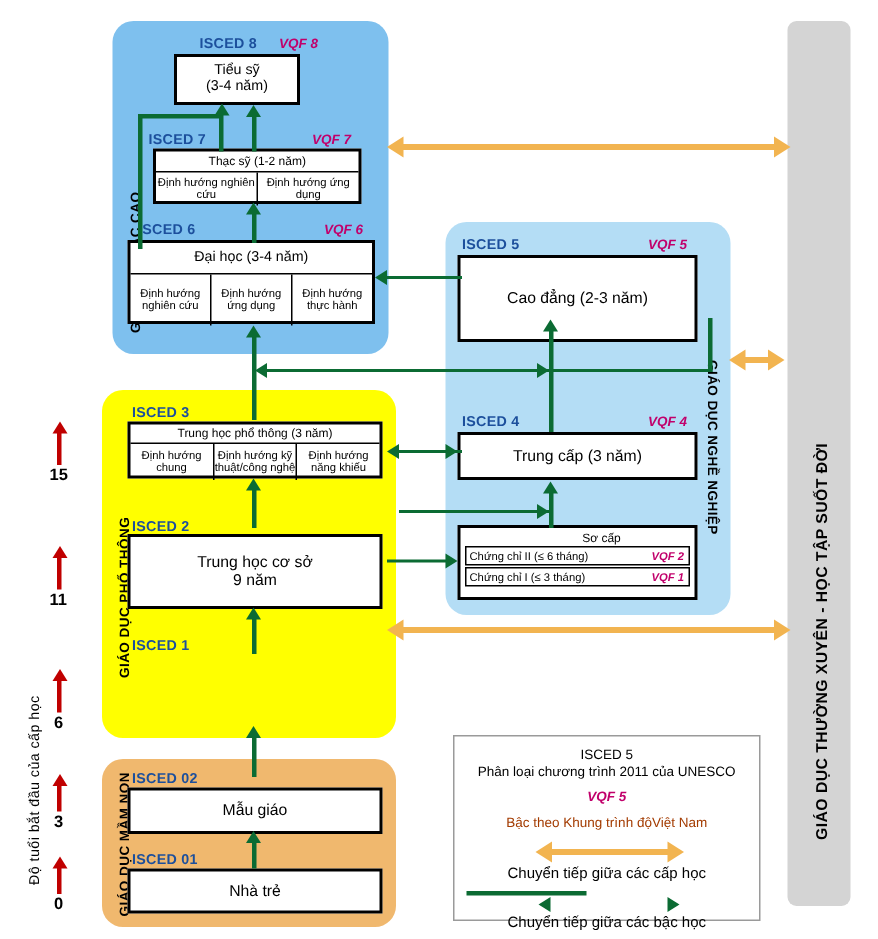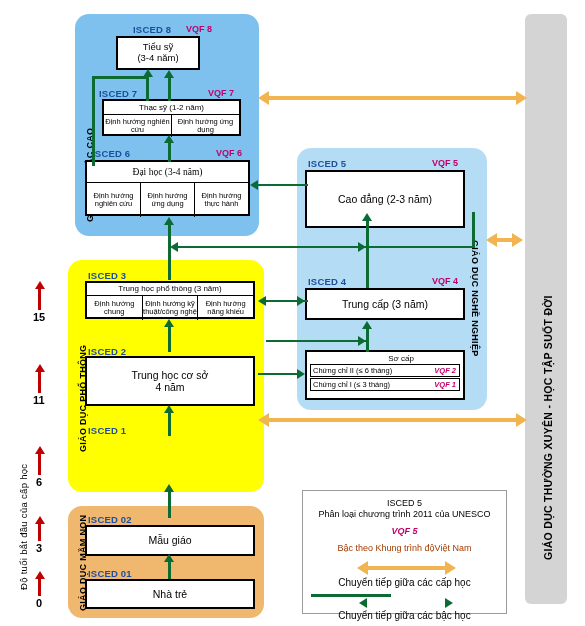--- a/index.html
+++ b/index.html
@@ -18,21 +18,21 @@
   
   .box{background:#ffffff;border:2px solid #000;box-sizing:border-box;}
 
   .ctr{display:flex;align-items:center;justify-content:center;text-align:center;
        line-height:1.15;color:#000;}
 
   
   .isced{position:absolute;color:#1c4f9c;font-size:9.5px;font-weight:bold;
          letter-spacing:.2px;white-space:nowrap;}
   .vqf{position:absolute;color:#c1006b;font-size:9px;font-weight:bold;
-       white-space:nowrap;text-align:center;}
+       font-style:italic;white-space:nowrap;text-align:center;}
   .vqfsm{color:#c1006b;font-size:7.5px;font-weight:bold;font-style:italic;}
 
   .vlabel{position:absolute;font-size:9px;font-weight:bold;color:#000;
           white-space:nowrap;transform-origin:0 0;letter-spacing:.3px;}
   .vlabel-up{transform:rotate(-90deg);}
   .vlabel-down{transform:rotate(90deg);}
 
   .t12{font-size:10.5px;}
   .t11{font-size:9.5px;}
   .t9{font-size:8px;}
@@ -126,21 +126,21 @@
     <div class="ctr t9" style="height:13px;border-bottom:1px solid #000;">Thạc sỹ (1-2 năm)</div>
     <div class="subdiv" style="height:22px;">
       <div>Định hướng nghiên cứu</div>
       <div>Định hướng ứng dụng</div>
     </div>
   </div>
 
   <div class="isced" style="left:92px;top:148px;">ISCED 6</div>
   <div class="vqf" style="left:216px;top:148px;">VQF 6</div>
   <div class="abs box" style="left:85px;top:160px;width:165px;height:56px;">
-    <div class="ctr t11" style="height:20px;border-bottom:1px solid #000;font-family:Liberation Serif, serif;">Đại học (3-4 năm)</div>
+    <div class="ctr t11" style="height:20px;border-bottom:1px solid #000;">Đại học (3-4 năm)</div>
     <div class="subdiv" style="height:34px;">
       <div>Định hướng nghiên cứu</div>
       <div>Định hướng ứng dụng</div>
       <div>Định hướng thực hành</div>
     </div>
   </div>
 
   <div class="abs panel panel-yellow" style="left:68px;top:260px;width:196px;height:232px;"></div>
 
   <div class="vlabel vlabel-up" style="left:78px;top:452px;">
@@ -153,21 +153,21 @@
     <div class="subdiv" style="height:24px;">
       <div>Định hướng chung</div>
       <div>Định hướng kỹ thuật/công nghệ</div>
       <div>Định hướng năng khiếu</div>
     </div>
   </div>
 
   <div class="isced" style="left:88px;top:346px;">ISCED 2</div>
   <div class="abs box ctr" style="left:85px;top:356px;width:170px;height:50px;flex-direction:column;">
     <div class="t12">Trung học cơ sở</div>
-    <div class="t12">4 năm</div>
+    <div class="t12">9 năm</div>
   </div>
 
   <div class="isced" style="left:88px;top:425px;">ISCED 1</div>
 
   <div class="abs panel panel-orange" style="left:68px;top:506px;width:196px;height:112px;"></div>
 
   <div class="vlabel vlabel-up" style="left:78px;top:611px;">
     <span>GIÁO DỤC MẦM NON</span>
   </div>
 

